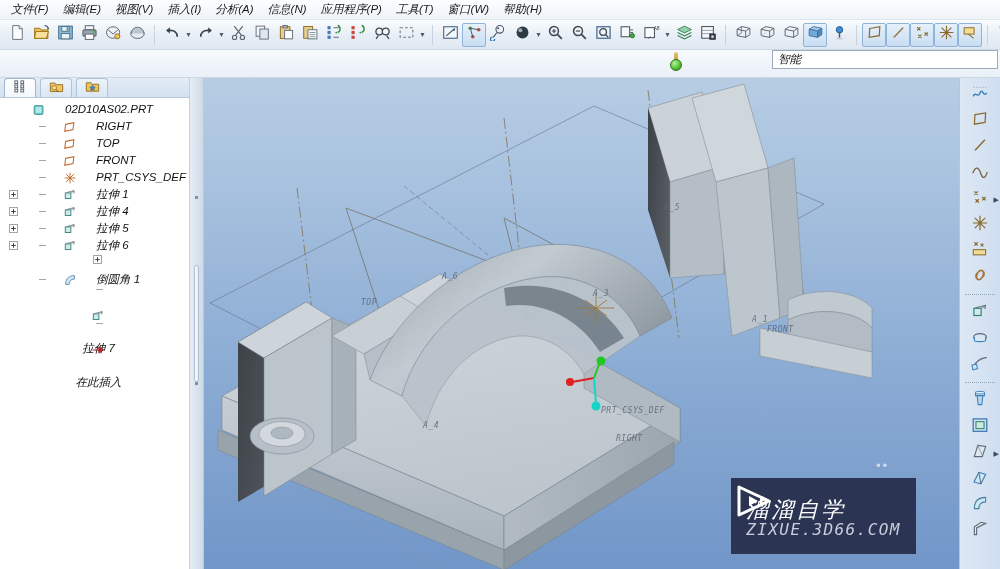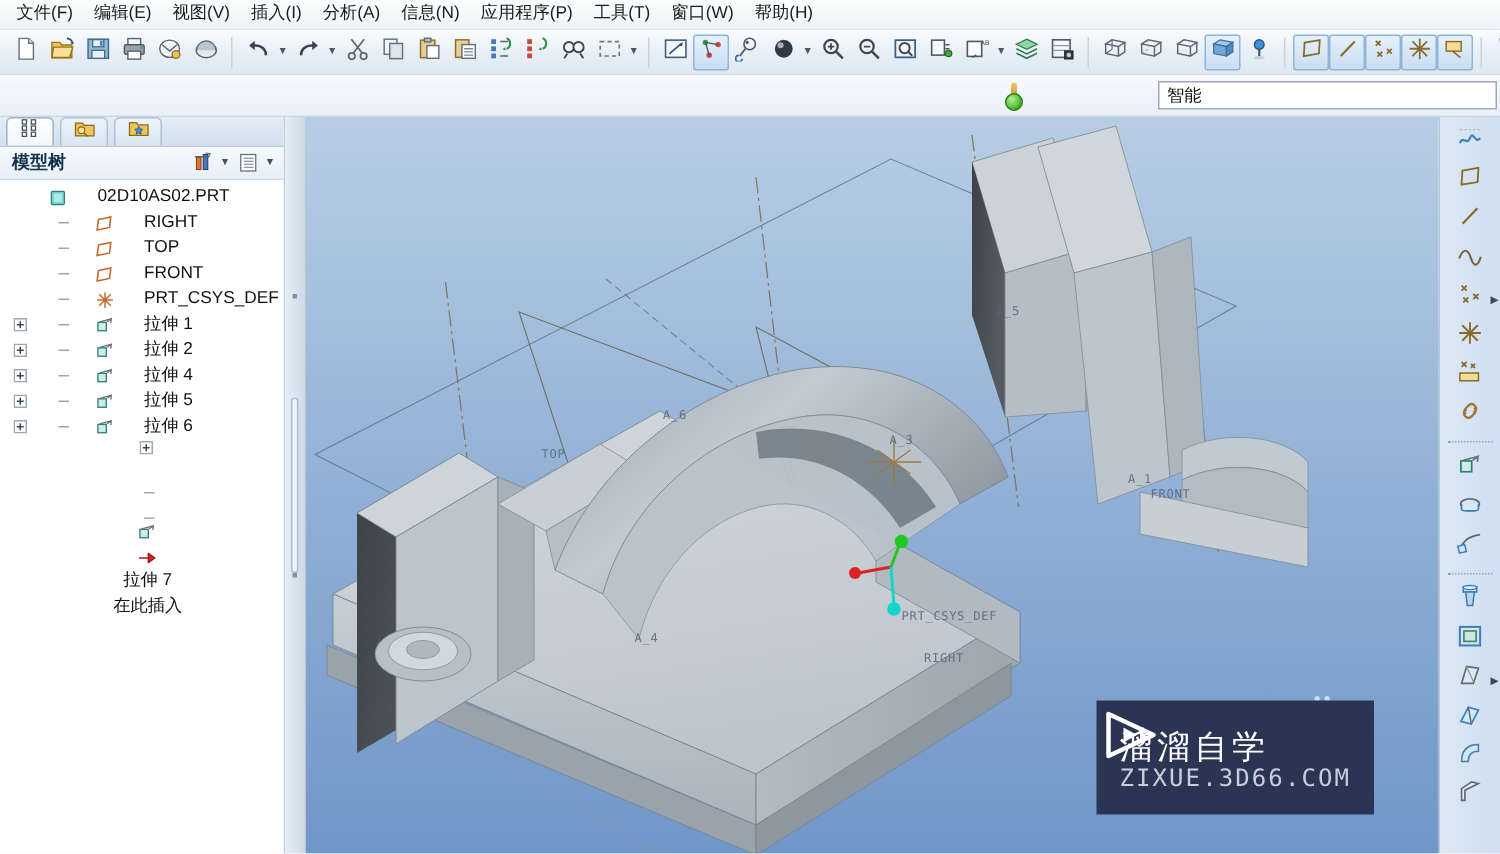--- a/index.html
+++ b/index.html
@@ -8,20 +8,21 @@
     width: 1000px; height: 569px;
     overflow: hidden;
     font-family: "Liberation Sans", "DejaVu Sans", sans-serif;
     background: #f2f5f9;
   }
   #app {
     position: relative;
     width: 1000px; height: 569px;
     display: flex; flex-direction: column;
     background: linear-gradient(180deg,#fbfcfe 0%,#eaf0f7 100%);
+    font-style: italic;
   }
 
   
   .menubar {
     height: 20px; flex: 0 0 20px;
     display: flex; align-items: center;
     padding-left: 4px;
     background: linear-gradient(180deg,#fdfefe 0%,#eef3f8 100%);
     border-bottom: 1px solid #dfe6ee;
     font-size: 11.5px; color: #1a1a1a;
@@ -51,21 +52,21 @@
   .tb-sep { width:1px; height:20px; background:#c8d3df; margin:0 5px; flex:0 0 1px; }
   .tb-arrow {
     width: 9px; height: 24px;
     display:flex; align-items:center; justify-content:center;
     font-size: 7px; color:#4a5a6a; flex:0 0 9px;
   }
 
   
   .secondbar {
     height: 28px; flex:0 0 28px;
-    display:flex; align-items:center;
+    display:flex; 
     background: linear-gradient(180deg,#f7fafd 0%,#e9f0f7 100%);
     border-bottom:1px solid #ccd7e3;
     padding-left: 6px;
   }
   .sb-spacer { width: 662px; flex: 0 0 662px; height: 1px; }
   .traffic {
     width: 16px; height: 22px; position: relative; flex: 0 0 16px;
   }
   .traffic .pole {
     position:absolute; left:6px; top:2px; width:4px; height:9px;
@@ -206,21 +207,21 @@
     position: relative;
   }
   .rt-btn .caret {
     position:absolute; right:-7px; top:9px;
     font-size:7px; color:#3a4a5c;
   }
   .rt-sep { width: 30px; height:1px; border-top:1px dotted #8fa5bb; margin: 4px 0 5px 0; }
 
   
   .watermark {
-    position:absolute; right: 43px; bottom: 26px;
+    position:absolute; right: 43px; bottom: 15px;
     width: 185px; height: 76px;
     background: #2b3553;
     display:flex; align-items:center; justify-content:center;
     gap: 11px;
   }
   .wm-logo { width:46px; height:46px; flex:0 0 46px; }
   .wm-text { display:flex; flex-direction:column; align-items:flex-start; }
   .wm-cn {
     color:#ffffff; font-size:22px; letter-spacing:3px; line-height:26px;
     font-family: "DejaVu Sans", sans-serif;
@@ -561,42 +562,20 @@
               </svg></span>
           </div>
           <div class="pane-tab">
             <span><svg width="15" height="15" viewBox="0 0 16 16">
                 <path d="M1.4 4h5l1.2 1.6h7v7.4h-13.2z" fill="#f0c35c" stroke="#8a6a16" stroke-width="0.9"></path>
                 <path d="M8 6.6l0.9 1.9 2 0.3-1.5 1.4 0.4 2-1.8-1-1.8 1 0.4-2-1.5-1.4 2-0.3z" fill="#3f8fd8" stroke="#23557f" stroke-width="0.6"></path>
               </svg></span>
           </div>
         </div>
 
-      <div class="pane-header">
-        <span class="ttl">模型树</span>
-        <div class="hdr-btn">
-          <svg width="15" height="15" viewBox="0 0 15 15">
-            <rect x="3" y="4" width="3" height="8" fill="#e0762e" stroke="#8a4412" stroke-width="0.7"></rect>
-            <rect x="7.5" y="2" width="3" height="10" fill="#4d79b8" stroke="#20406e" stroke-width="0.7"></rect>
-            <path d="M2 3.5 L11.5 3.5" stroke="#55656f" stroke-width="1"></path>
-            <path d="M9 1 L12 1.5 L11 3.5" fill="none" stroke="#55656f" stroke-width="0.8"></path>
-          </svg>
-        </div>
-        <div class="hdr-arrow">▼</div>
-        <div class="hdr-btn">
-          <svg width="15" height="15" viewBox="0 0 15 15">
-            <rect x="2.5" y="2" width="10" height="11" fill="#fdfdfd" stroke="#5d6a77" stroke-width="0.8"></rect>
-            <line x1="4.5" y1="4.5" x2="11" y2="4.5" stroke="#6d7a87" stroke-width="0.8"></line>
-            <line x1="4.5" y1="6.5" x2="11" y2="6.5" stroke="#6d7a87" stroke-width="0.8"></line>
-            <line x1="4.5" y1="8.5" x2="11" y2="8.5" stroke="#6d7a87" stroke-width="0.8"></line>
-            <line x1="4.5" y1="10.5" x2="11" y2="10.5" stroke="#6d7a87" stroke-width="0.8"></line>
-          </svg>
-        </div>
-        <div class="hdr-arrow">▼</div>
-      </div>
 
       <div class="tree" id="tree">
           <div class="tnode root" style="padding-left: 0px;">
             <span class="expander"></span>
             <span class="tico">
               <svg width="14" height="14" viewBox="0 0 16 16">
                 <rect x="2.5" y="3" width="10" height="10" rx="1" fill="#6fd0cc" stroke="#2d7d7a" stroke-width="0.9"></rect>
                 <rect x="4.3" y="4.6" width="6.6" height="6.6" fill="#aeeae7"></rect>
               </svg>
             </span>
@@ -654,104 +633,97 @@
             <span class="connector"></span>
             <span class="tico">
               <svg width="14" height="14" viewBox="0 0 16 16">
                 <rect x="2.6" y="5.6" width="6.4" height="6.4" fill="#cfece9" stroke="#2d7d7a" stroke-width="1"></rect>
                 <path d="M9.6 5.2l3.2-2.2-0.4 3.2" fill="none" stroke="#6b7078" stroke-width="1"></path>
                 <path d="M4 5.2L12.4 3" stroke="#6b7078" stroke-width="0.9"></path>
               </svg>
             </span>
             <span class="tlabel">拉伸 1</span>
           </div>
+          <div class="tnode" style="padding-left: 4px; text-align: right;">
+            <span class="expander">
+              <svg width="9" height="9" viewBox="0 0 9 9">
+                <rect x="0.5" y="0.5" width="8" height="8" fill="#fff" stroke="#9aa8b6"></rect>
+                <path d="M2.2 4.5h4.6M4.5 2.2v4.6" stroke="#3b4652" stroke-width="1"></path>
+              </svg>
+            </span>
+            <span class="connector"></span>
+            <span class="tico">
+              <svg width="14" height="14" viewBox="0 0 16 16">
+                <rect x="2.6" y="5.6" width="6.4" height="6.4" fill="#cfece9" stroke="#2d7d7a" stroke-width="1"></rect>
+                <path d="M9.6 5.2l3.2-2.2-0.4 3.2" fill="none" stroke="#6b7078" stroke-width="1"></path>
+                <path d="M4 5.2L12.4 3" stroke="#6b7078" stroke-width="0.9"></path>
+              </svg>
+            </span>
+            <span class="tlabel">拉伸 4</span>
+          </div>
           <div class="tnode" style="padding-left: 4px;">
             <span class="expander">
               <svg width="9" height="9" viewBox="0 0 9 9">
                 <rect x="0.5" y="0.5" width="8" height="8" fill="#fff" stroke="#9aa8b6"></rect>
                 <path d="M2.2 4.5h4.6M4.5 2.2v4.6" stroke="#3b4652" stroke-width="1"></path>
               </svg>
             </span>
             <span class="connector"></span>
             <span class="tico">
               <svg width="14" height="14" viewBox="0 0 16 16">
                 <rect x="2.6" y="5.6" width="6.4" height="6.4" fill="#cfece9" stroke="#2d7d7a" stroke-width="1"></rect>
                 <path d="M9.6 5.2l3.2-2.2-0.4 3.2" fill="none" stroke="#6b7078" stroke-width="1"></path>
                 <path d="M4 5.2L12.4 3" stroke="#6b7078" stroke-width="0.9"></path>
               </svg>
             </span>
-            <span class="tlabel">拉伸 2</span>
-          </div>
-          <div class="tnode" style="padding-left: 4px; text-align: right;">
-            <span class="expander">
-              <svg width="9" height="9" viewBox="0 0 9 9">
-                <rect x="0.5" y="0.5" width="8" height="8" fill="#fff" stroke="#9aa8b6"></rect>
-                <path d="M2.2 4.5h4.6M4.5 2.2v4.6" stroke="#3b4652" stroke-width="1"></path>
-              </svg>
-            </span>
-            <span class="connector"></span>
-            <span class="tico">
-              <svg width="14" height="14" viewBox="0 0 16 16">
-                <rect x="2.6" y="5.6" width="6.4" height="6.4" fill="#cfece9" stroke="#2d7d7a" stroke-width="1"></rect>
-                <path d="M9.6 5.2l3.2-2.2-0.4 3.2" fill="none" stroke="#6b7078" stroke-width="1"></path>
-                <path d="M4 5.2L12.4 3" stroke="#6b7078" stroke-width="0.9"></path>
-              </svg>
-            </span>
-            <span class="tlabel">拉伸 4</span>
+            <span class="tlabel">拉伸 5</span>
           </div>
           <div class="tnode" style="padding-left: 4px;">
             <span class="expander">
               <svg width="9" height="9" viewBox="0 0 9 9">
                 <rect x="0.5" y="0.5" width="8" height="8" fill="#fff" stroke="#9aa8b6"></rect>
                 <path d="M2.2 4.5h4.6M4.5 2.2v4.6" stroke="#3b4652" stroke-width="1"></path>
               </svg>
             </span>
             <span class="connector"></span>
             <span class="tico">
               <svg width="14" height="14" viewBox="0 0 16 16">
                 <rect x="2.6" y="5.6" width="6.4" height="6.4" fill="#cfece9" stroke="#2d7d7a" stroke-width="1"></rect>
                 <path d="M9.6 5.2l3.2-2.2-0.4 3.2" fill="none" stroke="#6b7078" stroke-width="1"></path>
                 <path d="M4 5.2L12.4 3" stroke="#6b7078" stroke-width="0.9"></path>
               </svg>
             </span>
-            <span class="tlabel">拉伸 5</span>
-          </div>
-          <div class="tnode" style="padding-left: 4px;">
-            <span class="expander">
-              <svg width="9" height="9" viewBox="0 0 9 9">
-                <rect x="0.5" y="0.5" width="8" height="8" fill="#fff" stroke="#9aa8b6"></rect>
-                <path d="M2.2 4.5h4.6M4.5 2.2v4.6" stroke="#3b4652" stroke-width="1"></path>
-              </svg>
-            </span>
-            <span class="connector"></span>
-            <span class="tico">
-              <svg width="14" height="14" viewBox="0 0 16 16">
-                <rect x="2.6" y="5.6" width="6.4" height="6.4" fill="#cfece9" stroke="#2d7d7a" stroke-width="1"></rect>
-                <path d="M9.6 5.2l3.2-2.2-0.4 3.2" fill="none" stroke="#6b7078" stroke-width="1"></path>
-                <path d="M4 5.2L12.4 3" stroke="#6b7078" stroke-width="0.9"></path>
-              </svg>
-            </span>
             <span class="tlabel">拉伸 6</span>
           </div>
           <div class="tnode" style="padding-left: 4px; flex-direction: column;">
             <span class="expander">
               <svg width="9" height="9" viewBox="0 0 9 9">
                 <rect x="0.5" y="0.5" width="8" height="8" fill="#fff" stroke="#9aa8b6"></rect>
                 <path d="M2.2 4.5h4.6M4.5 2.2v4.6" stroke="#3b4652" stroke-width="1"></path>
               </svg>
             </span>
             <span class="connector"></span>
             <span class="tico">
               <svg width="14" height="14" viewBox="0 0 16 16">
                 <rect x="2.6" y="5.6" width="6.4" height="6.4" fill="#cfece9" stroke="#2d7d7a" stroke-width="1"></rect>
                 <path d="M9.6 5.2l3.2-2.2-0.4 3.2" fill="none" stroke="#6b7078" stroke-width="1"></path>
                 <path d="M4 5.2L12.4 3" stroke="#6b7078" stroke-width="0.9"></path>
               </svg>
             </span>
             <span class="tlabel">拉伸 7</span>
+          </div>
+          <div class="tnode" style="padding-left: 4px;">
+            <span class="expander"></span>
+            <span class="connector"></span>
+            <span class="tico">
+              <svg width="14" height="14" viewBox="0 0 16 16">
+                <path d="M3 13C3 6 7 3 13 3L13 7C9 7 7 9 7 13z" fill="#cfe8f5" stroke="#4a7f9f" stroke-width="0.9"></path>
+              </svg>
+            </span>
+            <span class="tlabel">倒圆角 1</span>
           </div>
           <div class="tnode" style="padding-left: 4px; flex-direction: column;">
             <span class="expander"></span>
             <span class="connector"></span>
             <span class="tico">
               <svg width="14" height="14" viewBox="0 0 16 16">
                 <path d="M2 8h7M9 4.5L14 8l-5 3.5z" fill="#cf2525" stroke="#a01a1a" stroke-width="1.1" stroke-linejoin="round"></path>
               </svg>
             </span>
             <span class="tlabel">在此插入</span>

